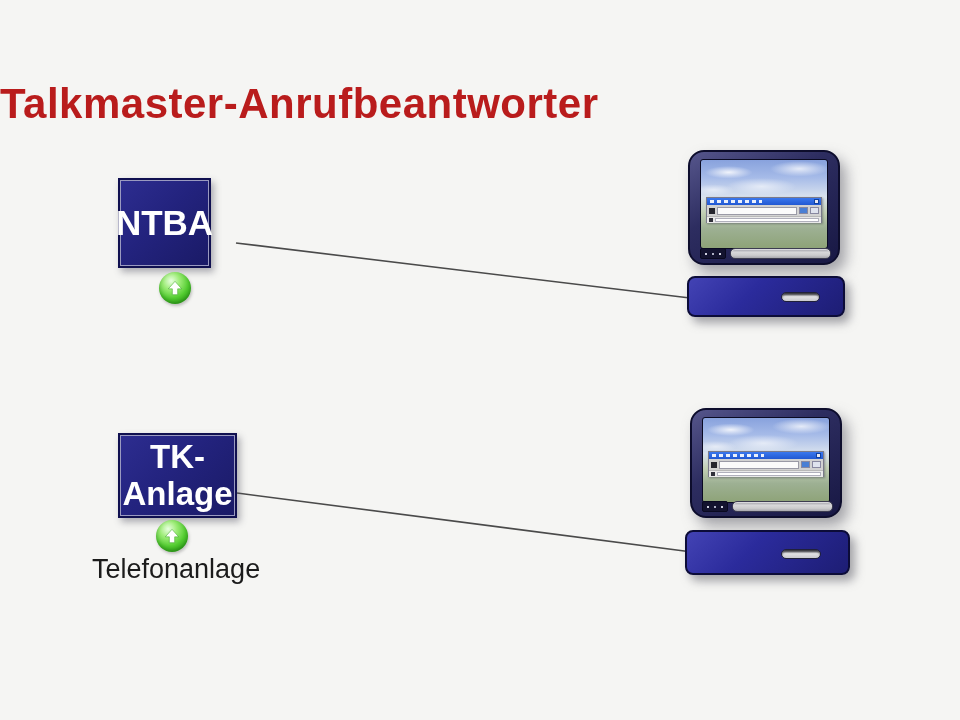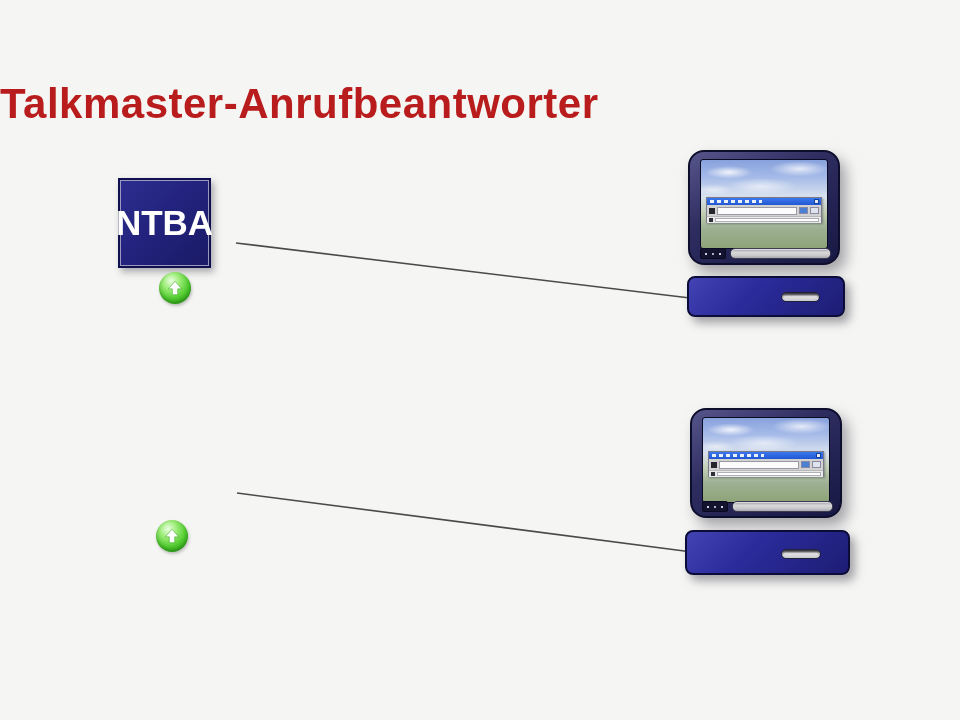--- a/index.html
+++ b/index.html
@@ -231,25 +231,30 @@
 
   <div class="node-box node-ntba">
     <span class="node-label">NTBA</span>
   </div>
   <div class="arrow-icon arrow-icon-1">
     <svg viewBox="0 0 24 24">
       <path d="M12 4 L20 13 L15.2 13 L15.2 20 L8.8 20 L8.8 13 L4 13 Z" fill="#ffffff" stroke="#2f9e1a" stroke-width="0.6"></path>
     </svg>
   </div>
 
+  <div class="node-box node-tk">
+    <span class="node-label">TK-</span>
+    <span class="node-label">Anlage</span>
+  </div>
   <div class="arrow-icon arrow-icon-2">
     <svg viewBox="0 0 24 24">
       <path d="M12 4 L20 13 L15.2 13 L15.2 20 L8.8 20 L8.8 13 L4 13 Z" fill="#ffffff" stroke="#2f9e1a" stroke-width="0.6"></path>
     </svg>
   </div>
+  <div class="node-caption caption-2">Telefonanlage</div>
 
   <div class="monitor monitor-1">
     <div class="screen">
       <div class="mini-window">
         <div class="mini-titlebar">
           <span class="mini-close"></span>
         </div>
         <div class="mini-toolbar">
           <span class="tb-icon"></span>
           <span class="tb-field"></span>

